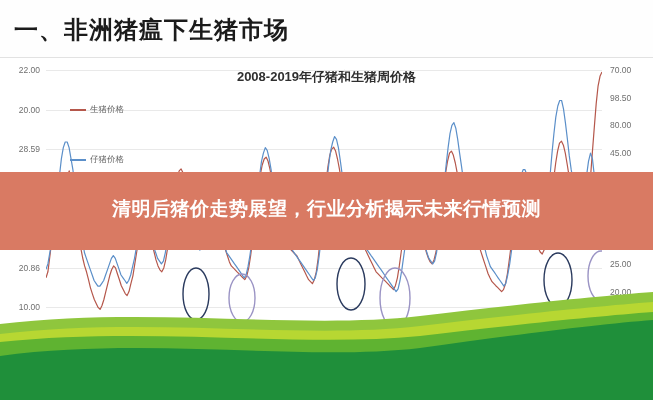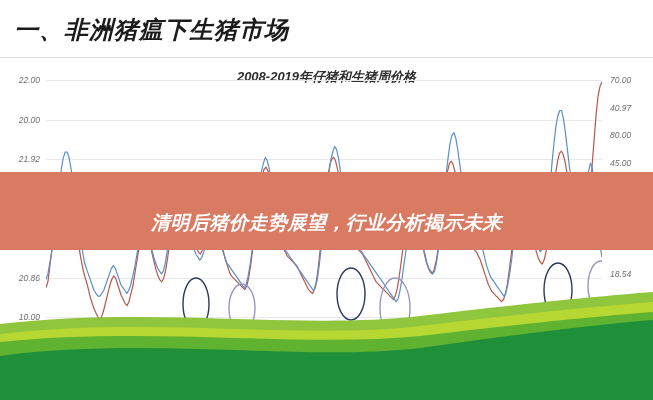--- a/index.html
+++ b/index.html
@@ -1,33 +1,33 @@
 <!DOCTYPE html>
 <html><head>
 <meta charset="utf-8">
 <style>
   * { margin:0; padding:0; box-sizing:border-box; }
   html,body{ width:653px; height:400px; overflow:hidden; background:#ffffff;
     font-family:"Liberation Sans","DejaVu Sans",sans-serif; }
-  #root{ position:relative; width:653px; height:400px; background:#15803d;font-style:italic; }
+  #root{ position:relative; width:653px; height:400px; background:#15803d; }
 
   
   .header{ position:absolute; left:0; top:0; width:653px; height:58px;
            background:#fefefe; border-bottom:1px solid #e2e2e2; }
   .hdr-title{ position:absolute; left:14px; top:14px; font-size:24px; font-weight:bold;
               color:#1b1b1b; letter-spacing:1px; white-space:nowrap; }
   .hdr-sub{ position:absolute; right:10px; top:22px; font-size:11.5px; font-weight:bold;
             color:#2c2c2c; letter-spacing:.2px; white-space:nowrap; }
 
   
   .chart{ position:absolute; left:0; top:58px; width:653px; height:342px; background:#fff; }
   .chart-title{ position:absolute; left:0; top:10px; width:653px; text-align:center;
                 font-size:13px; font-weight:bold; color:#2f2f2f; }
 
-  .plot{ position:absolute; left:46px; top:22px; width:556px; height:277px;text-align:center; }
+  .plot{ position:absolute; left:46px; top:12px; width:556px; height:277px;text-align:center; }
 
   .gridline{ position:absolute; left:0; width:100%; height:1px; background:#e9e9e9; }
   .ytick-l{ position:absolute; right:calc(100% + 6px); transform:translateY(-50%);
             font-size:8.5px; color:#6f6f6f; white-space:nowrap; }
   .ytick-r{ position:absolute; left:calc(100% + 8px); transform:translateY(-50%);
             font-size:8.5px; color:#6f6f6f; white-space:nowrap; }
 
   .axisline{ position:absolute; left:0; bottom:0; width:100%; height:1px; background:#d8d8d8; }
 
   
@@ -38,21 +38,21 @@
 
   
   .xlabels{ position:absolute; left:46px; top:299px; width:556px; height:60px; }
   .xlab{ position:absolute; top:0; font-size:6px; color:#8c8c8c;
          transform-origin:left top; transform:rotate(90deg) translateY(-50%);
          white-space:nowrap; }
 
   
   .band{ position:absolute; left:0; top:172px; width:653px; height:78px;
          background:#d97a63; }
-  .band-text{ position:absolute; left:0; top:184px; width:653px; height:78px;
+  .band-text{ position:absolute; left:0; top:170px; width:653px; height:78px;
               display:flex; flex-direction:row; align-items:center; justify-content:center;
               color:#ffffff; font-weight:bold; font-size:19px; line-height:30px;
               text-align:center; letter-spacing:.5px; }
 
   .wave{ position:absolute; left:0; bottom:0; width:653px; height:110px; }
 </style>
 </head>
 <body>
 
 <div id="root">
@@ -71,55 +71,65 @@
           <div class="gridline" style="top: 79.1429px;"></div>
           <div class="gridline" style="top: 118.714px;"></div>
           <div class="gridline" style="top: 158.286px;"></div>
           <div class="gridline" style="top: 197.857px;"></div>
           <div class="gridline" style="top: 237.429px;"></div>
           <div class="gridline" style="top: 277px;"></div>
         </div>
       <div id="ytick-left">
           <div class="ytick-l" style="top: 0px;">22.00</div>
           <div class="ytick-l" style="top: 39.5714px;">20.00</div>
-          <div class="ytick-l" style="top: 79.1429px;">21.92</div>
+          <div class="ytick-l" style="top: 79.1429px;">28.59</div>
           <div class="ytick-l" style="top: 118.714px;">16.00</div>
           <div class="ytick-l" style="top: 158.286px;">14.00</div>
           <div class="ytick-l" style="top: 197.857px;">20.86</div>
           <div class="ytick-l" style="top: 237.429px;">10.00</div>
           <div class="ytick-l" style="top: 277px;">8.00</div>
         </div>
       <div id="ytick-right">
           <div class="ytick-r" style="top: 0px;">70.00</div>
-          <div class="ytick-r" style="top: 27.7px;">40.97</div>
+          <div class="ytick-r" style="top: 27.7px;">98.50</div>
           <div class="ytick-r" style="top: 55.4px;">80.00</div>
           <div class="ytick-r" style="top: 83.1px;">45.00</div>
           <div class="ytick-r" style="top: 110.8px;">40.00</div>
           <div class="ytick-r" style="top: 138.5px;">35.00</div>
           <div class="ytick-r" style="top: 166.2px;">30.00</div>
-          <div class="ytick-r" style="top: 193.9px;">18.54</div>
+          <div class="ytick-r" style="top: 193.9px;">25.00</div>
           <div class="ytick-r" style="top: 221.6px;">20.00</div>
           <div class="ytick-r" style="top: 249.3px;">15.00</div>
           <div class="ytick-r" style="top: 277px;">10.00</div>
         </div>
       <svg id="series-svg" width="556" height="277" viewBox="0 0 556 277" preserveAspectRatio="none" style="position:absolute;left:0;top:0;">
           <polyline points="0.0,207.8 1.9,201.8 3.9,186.0 5.8,170.2 7.7,154.3 9.7,136.5 11.6,122.7 13.5,114.8 15.4,110.8 17.4,112.8 19.3,116.7 21.2,106.8 23.2,100.9 25.1,108.8 27.0,118.7 29.0,134.5 30.9,150.4 32.8,166.2 34.8,178.1 36.7,188.0 38.6,195.9 40.5,201.8 42.5,209.7 44.4,217.6 46.3,223.6 48.3,229.5 50.2,233.5 52.1,237.4 54.1,239.4 56.0,235.5 57.9,229.5 59.8,221.6 61.8,213.7 63.7,205.8 65.6,199.8 67.6,195.9 69.5,197.9 71.4,203.8 73.4,209.7 75.3,215.7 77.2,219.6 79.2,223.6 81.1,225.6 83.0,221.6 84.9,213.7 86.9,205.8 88.8,193.9 90.7,182.0 92.7,170.2 94.6,160.3 96.5,152.3 98.5,148.4 100.4,150.4 102.3,156.3 104.3,164.2 106.2,174.1 108.1,182.0 110.0,189.9 112.0,195.9 113.9,199.8 115.8,201.8 117.8,197.9 119.7,189.9 121.6,178.1 123.6,162.2 125.5,146.4 127.4,130.6 129.3,116.7 131.3,106.8 133.2,100.9 135.1,98.9 137.1,102.9 139.0,110.8 140.9,120.7 142.9,132.6 144.8,144.4 146.7,154.3 148.7,162.2 150.6,168.2 152.5,172.1 154.4,174.1 156.4,170.2 158.3,164.2 160.2,156.3 162.2,148.4 164.1,142.5 166.0,138.5 168.0,136.5 169.9,138.5 171.8,144.4 173.8,152.3 175.7,162.2 177.6,172.1 179.5,180.1 181.5,186.0 183.4,191.9 185.3,195.9 187.3,197.9 189.2,199.8 191.1,201.8 193.1,203.8 195.0,205.8 196.9,207.8 198.8,209.7 200.8,205.8 202.7,197.9 204.6,186.0 206.6,170.2 208.5,152.3 210.4,134.5 212.4,118.7 214.3,104.9 216.2,95.0 218.2,89.0 220.1,87.1 222.0,91.0 223.9,98.9 225.9,108.8 227.8,120.7 229.7,132.6 231.7,144.4 233.6,154.3 235.5,162.2 237.5,168.2 239.4,172.1 241.3,176.1 243.3,178.1 245.2,180.1 247.1,182.0 249.0,184.0 251.0,186.0 252.9,189.9 254.8,193.9 256.8,197.9 258.7,201.8 260.6,205.8 262.6,209.7 264.5,211.7 266.4,213.7 268.3,209.7 270.3,201.8 272.2,188.0 274.1,170.2 276.1,150.4 278.0,130.6 279.9,112.8 281.9,96.9 283.8,85.1 285.7,79.1 287.7,77.2 289.6,81.1 291.5,89.0 293.4,98.9 295.4,110.8 297.3,122.7 299.2,134.5 301.2,144.4 303.1,152.3 305.0,158.3 307.0,162.2 308.9,166.2 310.8,168.2 312.8,170.2 314.7,172.1 316.6,174.1 318.5,178.1 320.5,182.0 322.4,186.0 324.3,189.9 326.3,193.9 328.2,197.9 330.1,201.8 332.1,203.8 334.0,205.8 335.9,207.8 337.8,209.7 339.8,211.7 341.7,213.7 343.6,215.7 345.6,217.6 347.5,219.6 349.4,215.7 351.4,207.8 353.3,195.9 355.2,182.0 357.2,166.2 359.1,150.4 361.0,136.5 362.9,126.6 364.9,120.7 366.8,118.7 368.7,122.7 370.7,130.6 372.6,140.5 374.5,152.3 376.5,164.2 378.4,174.1 380.3,182.0 382.3,188.0 384.2,191.9 386.1,193.9 388.0,189.9 390.0,182.0 391.9,170.2 393.8,154.3 395.8,136.5 397.7,118.7 399.6,102.9 401.6,91.0 403.5,83.1 405.4,81.1 407.3,85.1 409.3,93.0 411.2,102.9 413.1,114.8 415.1,126.6 417.0,138.5 418.9,148.4 420.9,156.3 422.8,162.2 424.7,166.2 426.7,168.2 428.6,170.2 430.5,172.1 432.4,176.1 434.4,180.1 436.3,186.0 438.2,191.9 440.2,197.9 442.1,203.8 444.0,207.8 446.0,211.7 447.9,213.7 449.8,215.7 451.8,217.6 453.7,219.6 455.6,221.6 457.5,219.6 459.5,213.7 461.4,203.8 463.3,189.9 465.3,174.1 467.2,156.3 469.1,140.5 471.1,126.6 473.0,116.7 474.9,110.8 476.8,108.8 478.8,112.8 480.7,120.7 482.6,130.6 484.6,142.5 486.5,154.3 488.4,164.2 490.4,172.1 492.3,178.1 494.2,182.0 496.2,184.0 498.1,180.1 500.0,172.1 501.9,160.3 503.9,144.4 505.8,126.6 507.7,108.8 509.7,93.0 511.6,81.1 513.5,73.2 515.5,71.2 517.4,75.2 519.3,83.1 521.3,95.0 523.2,106.8 525.1,118.7 527.0,130.6 529.0,140.5 530.9,148.4 532.8,154.3 534.8,158.3 536.7,160.3 538.6,156.3 540.6,146.4 542.5,130.6 544.4,108.8 546.3,83.1 548.3,57.4 550.2,33.6 552.1,15.8 554.1,5.9 556.0,2.0" fill="none" stroke="#b5574b" stroke-width="1.2" stroke-linejoin="round"></polyline>
           <polyline points="0.0,199.4 1.9,193.9 3.8,182.8 5.8,171.7 7.7,155.1 9.6,138.5 11.5,121.9 13.5,105.3 15.4,88.6 17.3,77.6 19.2,72.0 21.2,72.0 23.1,77.6 25.0,88.6 26.9,99.7 28.9,116.3 30.8,133.0 32.7,149.6 34.6,160.7 36.6,171.7 38.5,182.8 40.4,188.4 42.3,193.9 44.2,199.4 46.2,205.0 48.1,210.5 50.0,213.3 51.9,216.1 53.9,216.1 55.8,213.3 57.7,210.5 59.6,205.0 61.6,199.4 63.5,193.9 65.4,188.4 67.3,185.6 69.3,188.4 71.2,193.9 73.1,199.4 75.0,205.0 77.0,207.8 78.9,210.5 80.8,213.3 82.7,210.5 84.7,205.0 86.6,196.7 88.5,188.4 90.4,177.3 92.3,166.2 94.3,155.1 96.2,146.8 98.1,144.0 100.0,146.8 102.0,152.3 103.9,160.7 105.8,169.0 107.7,177.3 109.7,182.8 111.6,188.4 113.5,191.1 115.4,193.9 117.4,191.1 119.3,182.8 121.2,171.7 123.1,157.9 125.1,144.0 127.0,130.2 128.9,119.1 130.8,110.8 132.7,105.3 134.7,105.3 136.6,110.8 138.5,119.1 140.4,130.2 142.4,141.3 144.3,152.3 146.2,160.7 148.1,169.0 150.1,174.5 152.0,177.3 153.9,180.1 155.8,177.3 157.8,171.7 159.7,163.4 161.6,155.1 163.5,146.8 165.5,141.3 167.4,138.5 169.3,141.3 171.2,146.8 173.1,155.1 175.1,163.4 177.0,171.7 178.9,177.3 180.8,182.8 182.8,185.6 184.7,188.4 186.6,191.1 188.5,193.9 190.5,196.7 192.4,199.4 194.3,202.2 196.2,205.0 198.2,207.8 200.1,205.0 202.0,196.7 203.9,185.6 205.9,171.7 207.8,155.1 209.7,138.5 211.6,121.9 213.6,105.3 215.5,91.4 217.4,83.1 219.3,77.6 221.2,80.3 223.2,88.6 225.1,99.7 227.0,113.6 228.9,127.4 230.9,138.5 232.8,149.6 234.7,157.9 236.6,163.4 238.6,169.0 240.5,171.7 242.4,174.5 244.3,177.3 246.3,180.1 248.2,182.8 250.1,185.6 252.0,188.4 254.0,191.1 255.9,193.9 257.8,196.7 259.7,199.4 261.6,202.2 263.6,205.0 265.5,207.8 267.4,210.5 269.3,207.8 271.3,199.4 273.2,185.6 275.1,169.0 277.0,149.6 279.0,130.2 280.9,110.8 282.8,94.2 284.7,80.3 286.7,72.0 288.6,66.5 290.5,69.3 292.4,77.6 294.4,91.4 296.3,105.3 298.2,119.1 300.1,130.2 302.0,141.3 304.0,149.6 305.9,155.1 307.8,160.7 309.7,163.4 311.7,166.2 313.6,169.0 315.5,171.7 317.4,174.5 319.4,177.3 321.3,180.1 323.2,182.8 325.1,185.6 327.1,188.4 329.0,191.1 330.9,193.9 332.8,196.7 334.8,199.4 336.7,202.2 338.6,205.0 340.5,207.8 342.4,210.5 344.4,213.3 346.3,216.1 348.2,218.8 350.1,221.6 352.1,218.8 354.0,210.5 355.9,199.4 357.8,185.6 359.8,171.7 361.7,157.9 363.6,146.8 365.5,138.5 367.5,133.0 369.4,133.0 371.3,135.7 373.2,144.0 375.2,155.1 377.1,166.2 379.0,174.5 380.9,182.8 382.9,188.4 384.8,191.1 386.7,193.9 388.6,191.1 390.5,182.8 392.5,169.0 394.4,152.3 396.3,133.0 398.2,113.6 400.2,94.2 402.1,77.6 404.0,63.7 405.9,55.4 407.9,52.6 409.8,58.2 411.7,69.3 413.6,83.1 415.6,96.9 417.5,110.8 419.4,121.9 421.3,130.2 423.3,135.7 425.2,141.3 427.1,144.0 429.0,146.8 430.9,149.6 432.9,155.1 434.8,160.7 436.7,169.0 438.6,177.3 440.6,185.6 442.5,191.1 444.4,196.7 446.3,199.4 448.3,202.2 450.2,205.0 452.1,207.8 454.0,210.5 456.0,213.3 457.9,216.1 459.8,213.3 461.7,205.0 463.7,193.9 465.6,180.1 467.5,163.4 469.4,146.8 471.3,130.2 473.3,116.3 475.2,105.3 477.1,99.7 479.0,99.7 481.0,105.3 482.9,116.3 484.8,130.2 486.7,144.0 488.7,155.1 490.6,163.4 492.5,169.0 494.4,171.7 496.4,169.0 498.3,160.7 500.2,146.8 502.1,127.4 504.1,105.3 506.0,83.1 507.9,63.7 509.8,47.1 511.8,36.0 513.7,30.5 515.6,30.5 517.5,38.8 519.4,52.6 521.4,69.3 523.3,85.9 525.2,99.7 527.1,110.8 529.1,119.1 531.0,124.6 532.9,127.4 534.8,130.2 536.8,127.4 538.7,119.1 540.6,105.3 542.5,91.4 544.5,83.1 546.4,88.6 548.3,105.3 550.2,127.4 552.2,149.6 554.1,166.2 556.0,177.3" fill="none" stroke="#5b8fc9" stroke-width="1.2" stroke-linejoin="round"></polyline>
         </svg>
       <svg id="anno-svg" width="556" height="277" viewBox="0 0 556 277" preserveAspectRatio="none" style="position:absolute;left:0;top:0;">
           <ellipse cx="150" cy="224" rx="13" ry="26" fill="none" stroke="#2a3a5e" stroke-width="1.4"></ellipse>
           <ellipse cx="196" cy="228" rx="13" ry="24" fill="none" stroke="#9a93c4" stroke-width="1.4"></ellipse>
           <ellipse cx="305" cy="214" rx="14" ry="26" fill="none" stroke="#2a3a5e" stroke-width="1.4"></ellipse>
           <ellipse cx="349" cy="228" rx="15" ry="30" fill="none" stroke="#9a93c4" stroke-width="1.4"></ellipse>
           <ellipse cx="512" cy="210" rx="14" ry="27" fill="none" stroke="#2a3a5e" stroke-width="1.4"></ellipse>
           <ellipse cx="555" cy="206" rx="13" ry="25" fill="none" stroke="#9a93c4" stroke-width="1.4"></ellipse>
         </svg>
       <div class="axisline"></div>
     </div>
 
+    <div class="legend">
+      <div class="lg-row">
+        <span class="lg-swatch" id="sw0" style="background: rgb(181, 87, 75);"></span>
+        <span class="lg-text">生猪价格</span>
+      </div>
+      <div class="lg-row">
+        <span class="lg-swatch" id="sw1" style="background: rgb(91, 143, 201);"></span>
+        <span class="lg-text">仔猪价格</span>
+      </div>
+    </div>
 
     <div class="xlabels" id="xlabels">
         <div class="xlab" style="left: 3px;">2008年第1周</div>
         <div class="xlab" style="left: 11.4308px;">2008年第10周</div>
         <div class="xlab" style="left: 19.8615px;">2008年第19周</div>
         <div class="xlab" style="left: 28.2923px;">2008年第28周</div>
         <div class="xlab" style="left: 36.7231px;">2008年第37周</div>
         <div class="xlab" style="left: 45.1538px;">2008年第46周</div>
         <div class="xlab" style="left: 53.5846px;">2009年第3周</div>
         <div class="xlab" style="left: 62.0154px;">2009年第12周</div>
@@ -187,15 +197,16 @@
   <svg class="wave" viewBox="0 0 653 110" preserveAspectRatio="none">
     <path id="w-pale" d="M0,34 C150,16 300,40 420,26 C520,14 600,6 653,2 L653,110 L0,110 Z" fill="#8fc63d"></path>
     <path id="w-light" d="M0,44 C150,26 300,50 420,36 C520,24 600,16 653,12 L653,110 L0,110 Z" fill="#b7d732"></path>
     <path id="w-mid" d="M0,52 C150,36 300,58 420,46 C520,34 600,26 653,22 L653,110 L0,110 Z" fill="#5fb331"></path>
     <path id="w-dark" d="M0,66 C150,46 300,72 420,58 C520,44 600,34 653,30 L653,110 L0,110 Z" fill="#1f8f3a"></path>
   </svg>
 
   <div class="band" id="band" style="background: rgb(217, 122, 99);"></div>
   <div class="band-text" id="bandtext" style="color: rgb(255, 255, 255);">
     <div>清明后猪价走势展望，行业分析揭示未来</div>
+    <div>行情预测</div>
   </div>
 
 </div>
 
 </body></html>

